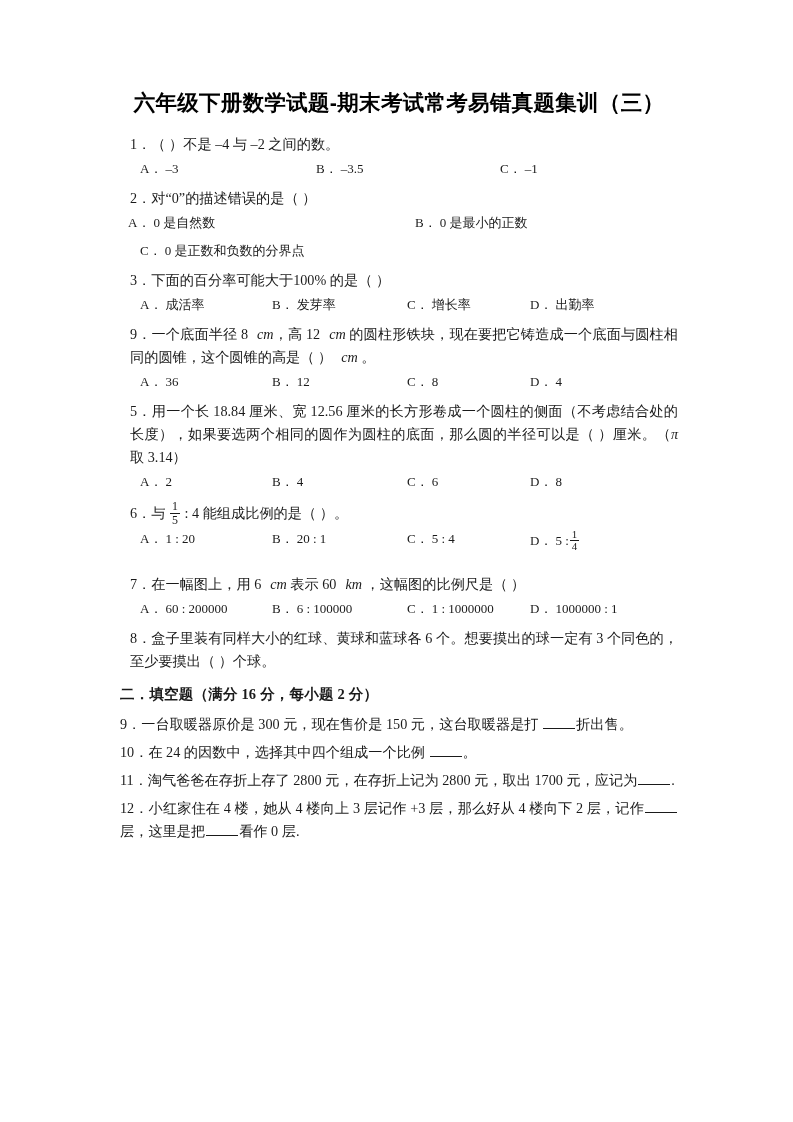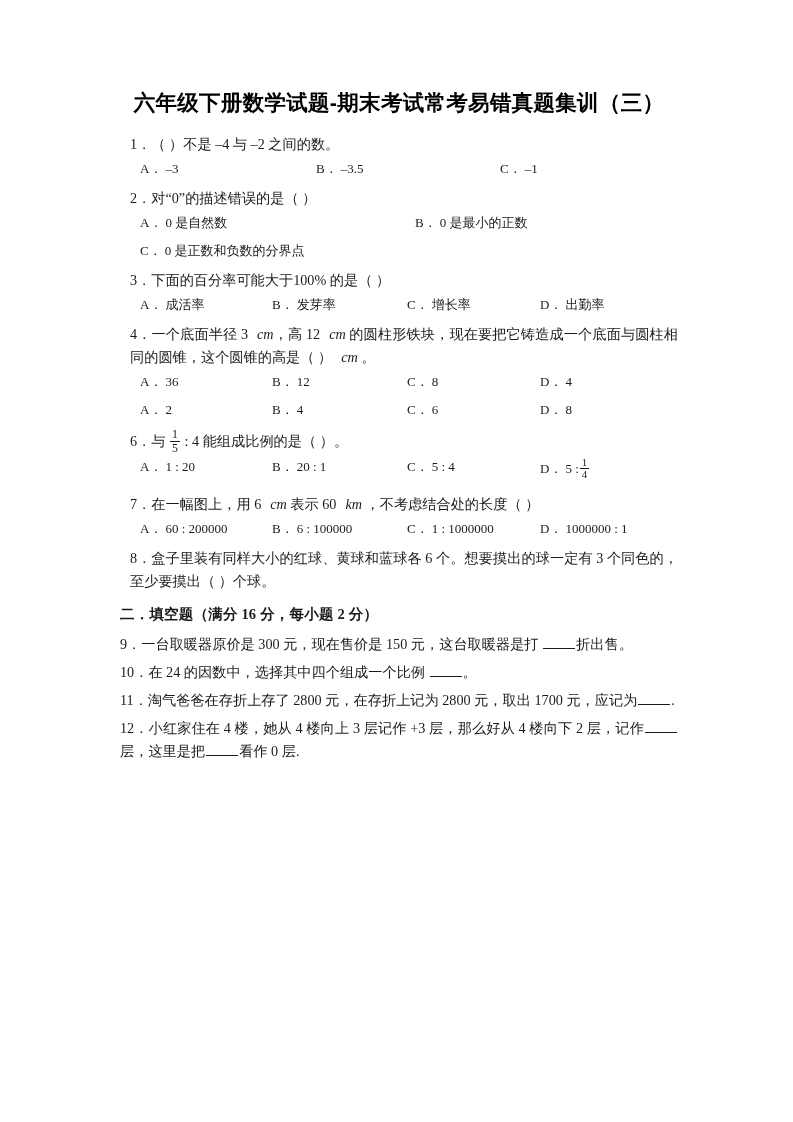--- a/index.html
+++ b/index.html
@@ -45,38 +45,38 @@
   }
   .q-tight { margin-bottom: 3px; margin-left: 10px; }
   .opts {
     display: block;
     position: relative;
     font-size: 13px;
     line-height: 1.6;
     height: 22px;
     margin: 0 0 6px 0;
   }
-  .opts.tall { height: 34px; margin-bottom: 2px; }
+  .opts.tall { height: 34px; margin-bottom: 10px; }
   .opt {
     position: absolute;
     top: 0;
     white-space: nowrap;
   }
   .opt .lbl { margin-right: 3px; }
   
   .c3-a { left: 20px; }
   .c3-b { left: 196px; }
   .c3-c { left: 380px; }
 
   .c4-a { left: 20px; }
   .c4-b { left: 152px; text-align: center; }
   .c4-c { left: 287px; }
-  .c4-d { left: 420px; }
+  .c4-d { left: 410px; }
 
-  .c2-a { left: 20px; text-align: center; }
+  .c2-a { left: 8px; text-align: center; }
   .c2-b { left: 295px; }
 
   .c1-a { left: 20px; }
 
   .unit { font-style: italic; padding-left: 9px; }
   .pi   { font-style: italic; }
 
   .frac {
     display: inline-block;
     vertical-align: -0.48em;
@@ -124,44 +124,45 @@
   </div>
 
   <div class="q q-tight">3．下面的百分率可能大于100% 的是（      ）</div>
   <div class="opts">
     <span class="opt c4-a"><span class="lbl">A．</span><span>成活率</span></span>
     <span class="opt c4-b"><span class="lbl">B．</span><span>发芽率</span></span>
     <span class="opt c4-c"><span class="lbl">C．</span><span>增长率</span></span>
     <span class="opt c4-d"><span class="lbl">D．</span><span>出勤率</span></span>
   </div>
 
-  <div class="q q-tight"><span>4．一个底面半径 3</span><span class="unit">cm</span><span>，高 12</span><span class="unit">cm</span><span> 的圆柱形铁块，现在要把它铸造成一个底面与圆柱相同的圆锥，这个圆锥的高是（      ）</span><span class="unit">cm</span><span> 。</span></div>
+  <div class="q q-tight"><span>9．一个底面半径 8</span><span class="unit">cm</span><span>，高 12</span><span class="unit">cm</span><span> 的圆柱形铁块，现在要把它铸造成一个底面与圆柱相同的圆锥，这个圆锥的高是（      ）</span><span class="unit">cm</span><span> 。</span></div>
   <div class="opts">
     <span class="opt c4-a"><span class="lbl">A．</span><span>36</span></span>
     <span class="opt c4-b"><span class="lbl">B．</span><span>12</span></span>
     <span class="opt c4-c"><span class="lbl">C．</span><span>8</span></span>
     <span class="opt c4-d"><span class="lbl">D．</span><span>4</span></span>
   </div>
 
+  <div class="q q-tight"><span>5．用一个长 18.84 厘米、宽 12.56 厘米的长方形卷成一个圆柱的侧面（不考虑结合处的长度），如果要选两个相同的圆作为圆柱的底面，那么圆的半径可以是（      ）厘米。（</span><span class="pi">π</span><span> 取 3.14）</span></div>
   <div class="opts">
     <span class="opt c4-a"><span class="lbl">A．</span><span>2</span></span>
     <span class="opt c4-b"><span class="lbl">B．</span><span>4</span></span>
     <span class="opt c4-c"><span class="lbl">C．</span><span>6</span></span>
     <span class="opt c4-d"><span class="lbl">D．</span><span>8</span></span>
   </div>
 
   <div class="q q-tight"><span>6．与 </span><span class="frac"><span class="num">1</span><span class="den">5</span></span><span> : 4 能组成比例的是（      ）。</span></div>
   <div class="opts tall">
     <span class="opt c4-a"><span class="lbl">A．</span><span>1 : 20</span></span>
     <span class="opt c4-b"><span class="lbl">B．</span><span>20 : 1</span></span>
     <span class="opt c4-c"><span class="lbl">C．</span><span>5 : 4</span></span>
     <span class="opt c4-d"><span class="lbl">D．</span><span>5 :</span><span class="frac"><span class="num">1</span><span class="den">4</span></span></span>
   </div>
 
-  <div class="q q-tight"><span>7．在一幅图上，用 6</span><span class="unit">cm</span><span> 表示 60</span><span class="unit">km</span><span> ，不考虑结合处的长度（      ）</span></div>
+  <div class="q q-tight"><span>7．在一幅图上，用 6</span><span class="unit">cm</span><span> 表示 60</span><span class="unit">km</span><span> ，这幅图的比例尺是（      ）</span></div>
   <div class="opts">
     <span class="opt c4-a"><span class="lbl">A．</span><span>60 : 200000</span></span>
     <span class="opt c4-b"><span class="lbl">B．</span><span>6 : 100000</span></span>
     <span class="opt c4-c"><span class="lbl">C．</span><span>1 : 1000000</span></span>
     <span class="opt c4-d"><span class="lbl">D．</span><span>1000000 : 1</span></span>
   </div>
 
   <div class="q q-tight">8．盒子里装有同样大小的红球、黄球和蓝球各 6 个。想要摸出的球一定有 3 个同色的，至少要摸出（      ）个球。</div>
 
   <div class="section-head" style="margin-top:12px;">二．填空题（满分 16 分，每小题 2 分）</div>

